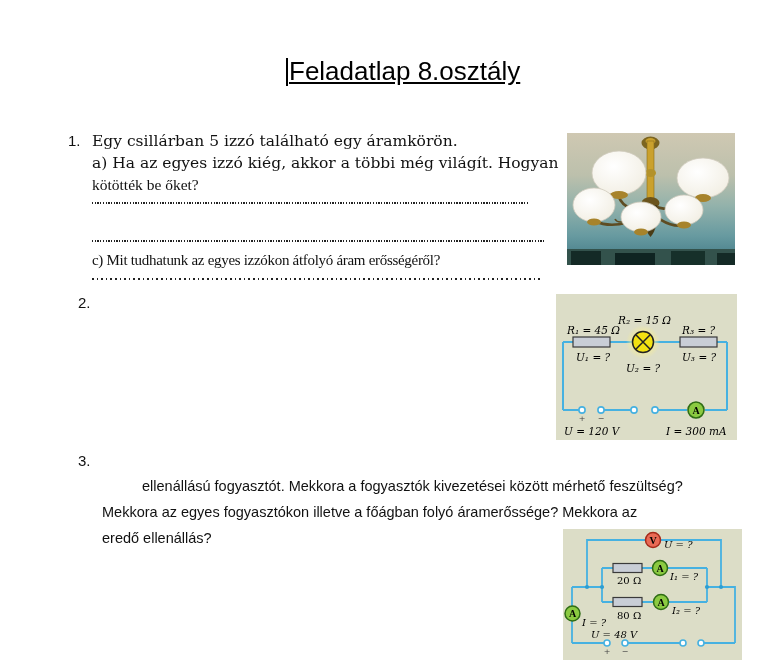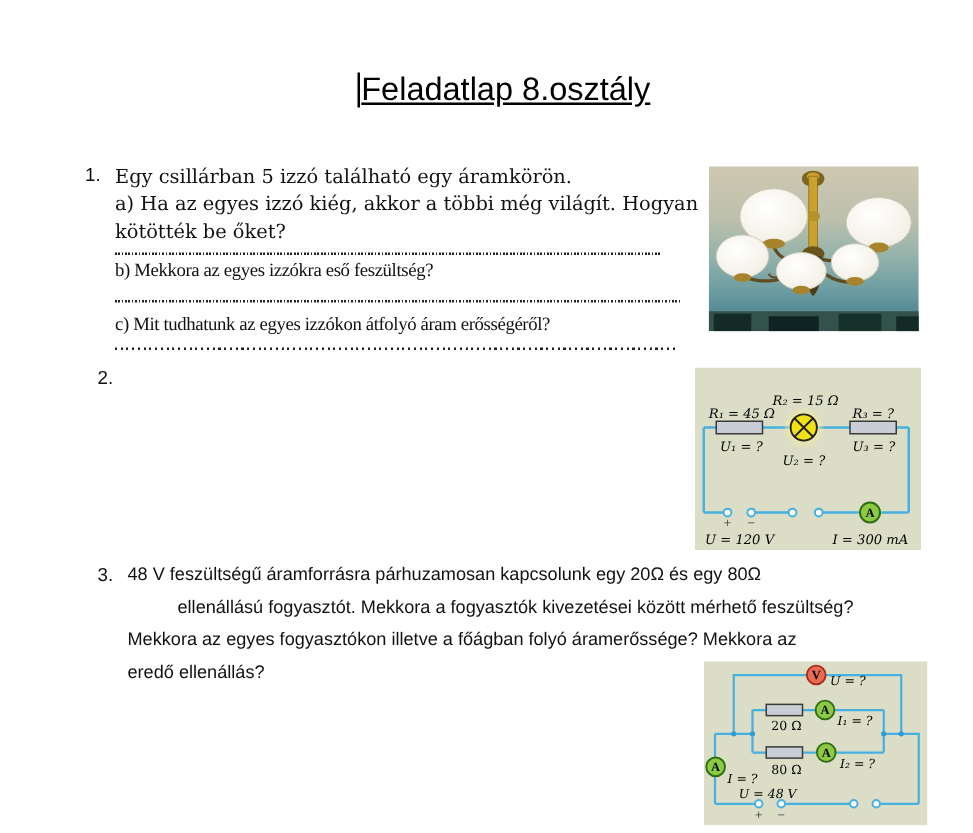--- a/index.html
+++ b/index.html
@@ -40,23 +40,22 @@
 <body>
 
 <div style="position:absolute;inset:0;border-radius:27px;">
 
   <div class="cursor"></div>
   <h1 class="title">Feladatlap 8.osztály</h1>
 
   <div class="abs qnum" style="left:68px;top:132px;">1.</div>
   <div class="abs serif1" style="left:92px;top:130px;text-align:center;">Egy csillárban 5 izzó található egy áramkörön.</div>
   <div class="abs serif1" style="left:92px;top:152px;">a) Ha az egyes izzó kiég, akkor a többi még világít. Hogyan</div>
-  <div class="abs serif1" style="left:92px;top:174px;">kötötték be őket?</div>
+  <div class="abs serif1" style="left:92px;top:174px;font-family:Liberation Serif, serif;">kötötték be őket?</div>
   <div class="dots dense" style="left:92px;top:202px;width:436px;"></div>
-  <div class="abs serif2" style="left:92px;top:209px;">b) Mekkora az egyes izzókra eső feszültség?</div>
   <div class="dots dense" style="left:92px;top:240px;width:452px;"></div>
   <div class="abs serif2" style="left:92px;top:252px;">c) Mit tudhatunk az egyes izzókon átfolyó áram erősségéről?</div>
   <div class="dots sparse" style="left:92px;top:278px;width:448px;"></div>
 
   <div class="figure" style="left:567px;top:133px;width:168px;height:132px;">
     <svg viewBox="0 0 168 132">
       <defs>
         <linearGradient id="ceil" x1="0" y1="0" x2="0" y2="1">
           <stop offset="0" stop-color="#cfc8b2"></stop>
           <stop offset="0.32" stop-color="#bcc0ac"></stop>
@@ -148,21 +147,20 @@
       <text class="clabel" x="126" y="40">R₃ = ?</text>
       <text class="clabel" x="20" y="67">U₁ = ?</text>
       <text class="clabel" x="70" y="78">U₂ = ?</text>
       <text class="clabel" x="126" y="67">U₃ = ?</text>
       <text class="clabel" x="8" y="141">U = 120 V</text>
       <text class="clabel" x="110" y="141">I = 300 mA</text>
     </svg>
   </div>
 
   <div class="abs qnum" style="left:78px;top:452px;">3.</div>
-  <div class="abs q3line" style="left:102px;top:447px;">48 V feszültségű áramforrásra párhuzamosan kapcsolunk egy 20Ω és egy 80Ω</div>
   <div class="abs q3line" style="left:102px;top:473px;margin-left:40px;">ellenállású fogyasztót. Mekkora a fogyasztók kivezetései között mérhető feszültség?</div>
   <div class="abs q3line" style="left:102px;top:499px;">Mekkora az egyes fogyasztókon illetve a főágban folyó áramerőssége? Mekkora az</div>
   <div class="abs q3line" style="left:102px;top:525px;">eredő ellenállás?</div>
 
   <div class="figure" style="left:563px;top:529px;width:179px;height:131px;">
     <svg viewBox="0 0 179 131">
       <rect x="0" y="0" width="179" height="131" fill="#dcddc7"></rect>
 
       <path class="wire2" d="M24,58 V11 H82 M98,11 H158 V58"></path>
 

